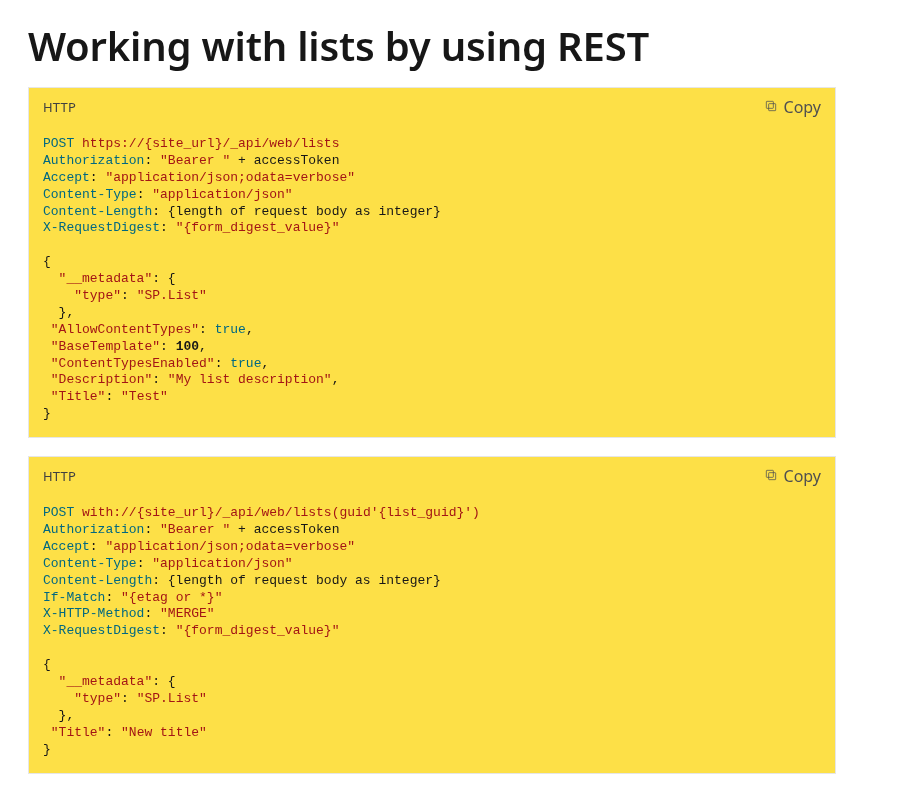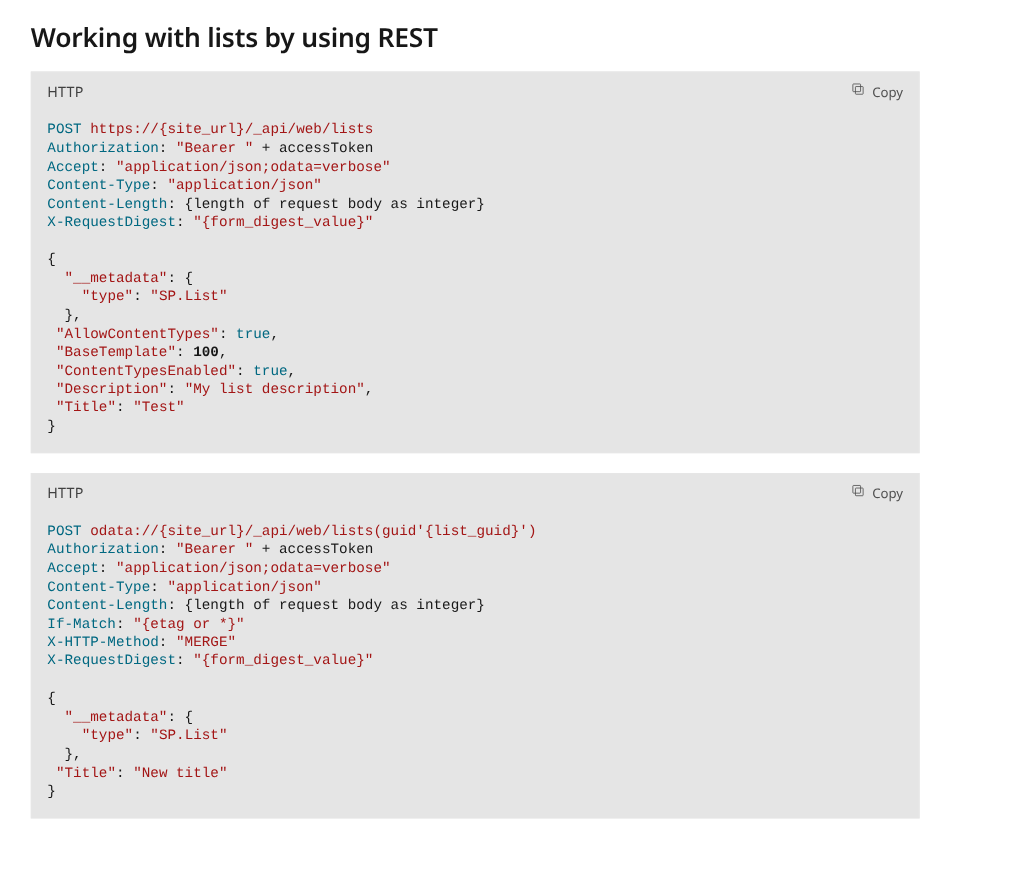--- a/index.html
+++ b/index.html
@@ -8,56 +8,56 @@
     font-family: "Segoe UI", -apple-system, system-ui, sans-serif;
     color: #171717;
     background: #fff;
   }
   .page {
     padding: 18px 28px 40px 28px;
     width: 864px;
     box-sizing: border-box;
   }
   h2 {
-    font-size: 24px;
+    font-size: 40px;
     font-weight: 600;
     margin: 0 0 14px 0;
     letter-spacing: -0.2px;
   }
   p {
     font-size: 14px;
     margin: 0 0 14px 0;
     line-height: 1.5;
   }
   b { font-weight: 600; }
   .codeblock {
     border: 1px solid #e6e6e6;
     margin: 12px 0 18px 0;
-    background: #e5e5e5;
+    background: #fde047;
   }
   .codeblock-header {
     display: flex;
     justify-content: space-between;
     align-items: center;
     padding: 8px 14px 6px 14px;
     font-size: 13px;
     color: #505050;
   }
   .code-lang {
     font-weight: 400;
     color: #404040;
     letter-spacing: 0.2px;
   }
   .copy-btn {
     display: inline-flex;
     align-items: center;
     gap: 6px;
     cursor: pointer;
     color: #505050;
-    font-size: 12px;
+    font-size: 16px;
   }
   .copy-btn svg {
     width: 14px;
     height: 14px;
     stroke: #505050;
     fill: none;
     stroke-width: 1.3;
   }
   pre {
     margin: 0;
@@ -123,21 +123,21 @@
       <span class="copy-btn">
         <span>
           <svg viewBox="0 0 24 24">
               <rect x="8" y="8" width="12" height="12" rx="1"></rect>
               <rect x="4" y="4" width="12" height="12" rx="1"></rect>
             </svg>
         </span>
         <span>Copy</span>
       </span>
     </div>
-    <pre id="code2"><span class="tok-kw">POST</span> <span class="tok-url">odata://{site_url}/_api/web/lists(guid'{list_guid}')</span>
+    <pre id="code2"><span class="tok-kw">POST</span> <span class="tok-url">with://{site_url}/_api/web/lists(guid'{list_guid}')</span>
 <span class="tok-hl">Authorization</span>: <span class="tok-v">"Bearer "</span> + accessToken
 <span class="tok-hl">Accept</span>: <span class="tok-v">"application/json;odata=verbose"</span>
 <span class="tok-hl">Content-Type</span>: <span class="tok-v">"application/json"</span>
 <span class="tok-hl">Content-Length</span>: {length of request body as integer}
 <span class="tok-hl">If-Match</span>: <span class="tok-v">"{etag or *}"</span>
 <span class="tok-hl">X-HTTP-Method</span>: <span class="tok-v">"MERGE"</span>
 <span class="tok-hl">X-RequestDigest</span>: <span class="tok-v">"{form_digest_value}"</span>
 
 {
   <span class="tok-v">"__metadata"</span>: {

